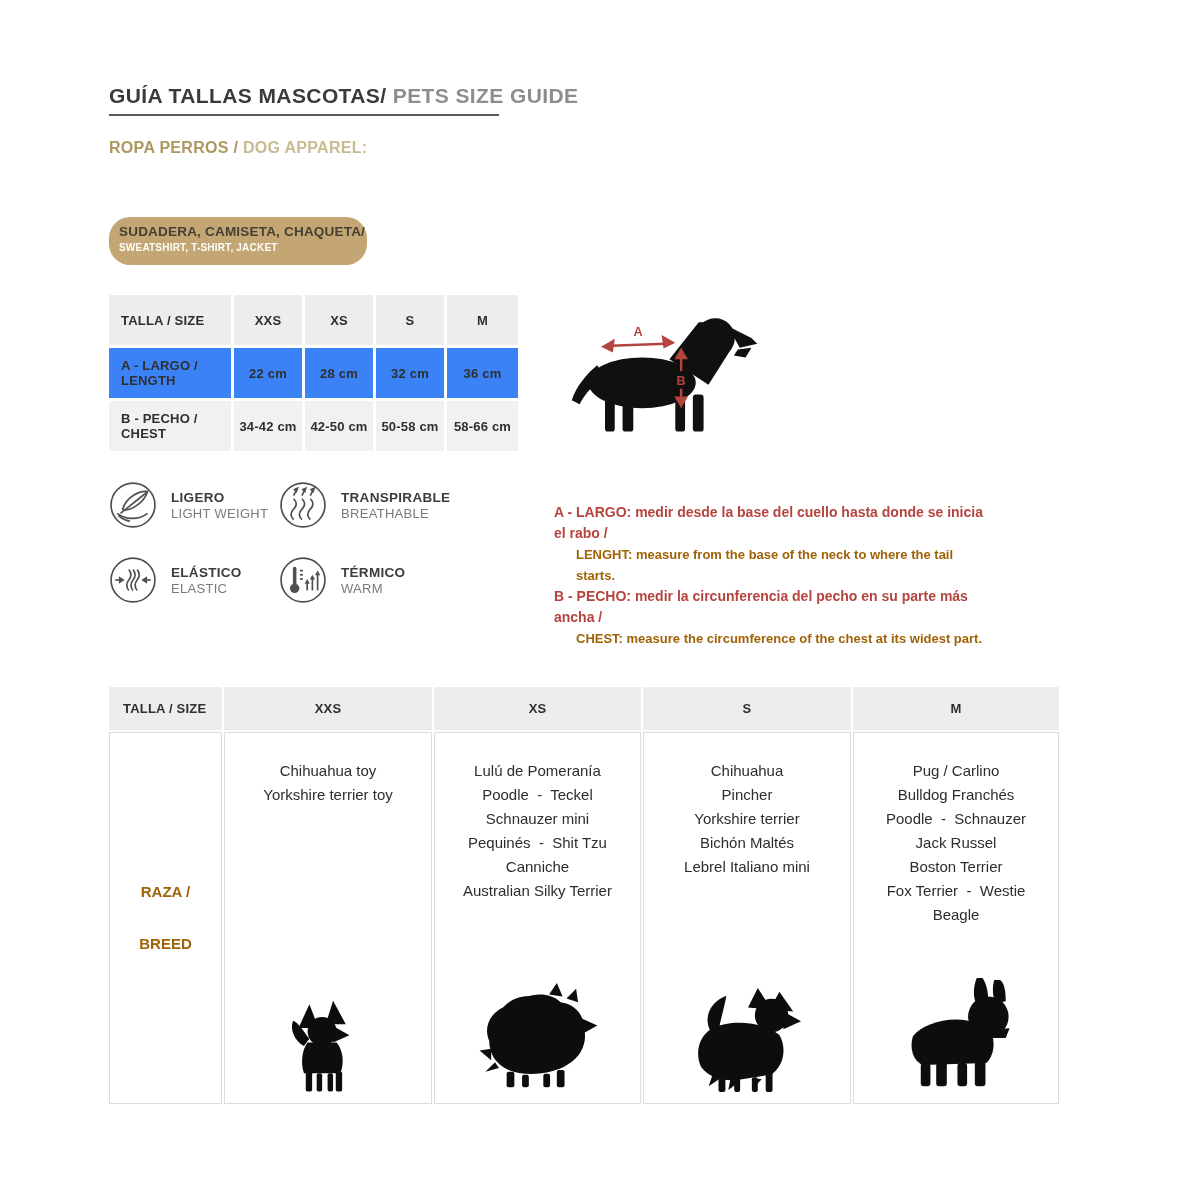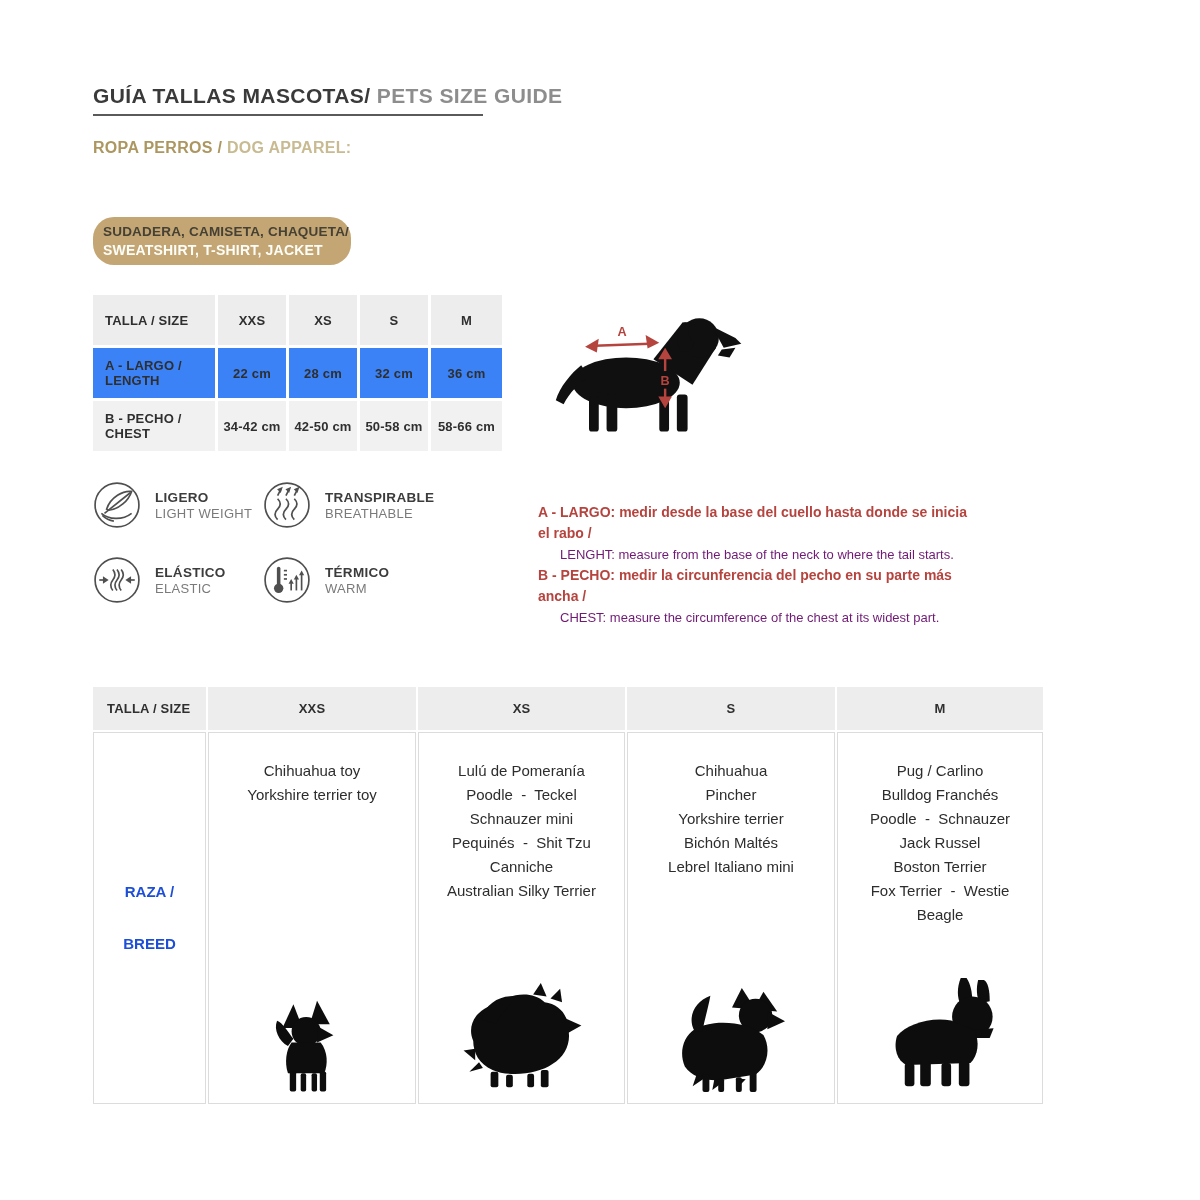--- a/index.html
+++ b/index.html
@@ -1,32 +1,32 @@
 <!DOCTYPE html>
 <html><head>
 <meta charset="utf-8">
 <style>
   html,body{margin:0;padding:0;background:#fff;}
   .canvas{position:relative;width:1092px;height:1200px;background:#fff;
-    font-family:"Liberation Sans","DejaVu Sans",sans-serif;color:#2f2f2f;overflow:hidden;}
+    font-family:"Liberation Sans","DejaVu Sans",sans-serif;color:#2f2f2f;overflow:hidden;margin-left:16px;}
 
   
   .title{position:absolute;left:93px;top:84px;font-size:21px;font-weight:700;letter-spacing:.4px;white-space:nowrap;}
   .title .es{color:#3a3a3a;}
   .title .en{color:#8d8d8d;}
   .title-underline{position:absolute;left:93px;top:114px;width:390px;height:2px;background:#5a5a5a;}
   .subtitle{position:absolute;left:93px;top:139px;font-size:16px;font-weight:700;letter-spacing:.3px;white-space:nowrap;}
   .subtitle .es{color:#ad9760;}
   .subtitle .en{color:#c8bb92;}
 
   
   .banner{position:absolute;left:93px;top:217px;width:258px;height:48px;background:#c3a673;
     padding:6px 0 0 10px;box-sizing:border-box;line-height:1.3;border-radius:21px;}
   .banner .l1{font-size:13.5px;font-weight:700;color:#464134;letter-spacing:.2px;}
-  .banner .l2{font-size:14px;font-weight:700;color:#fdfdf8;letter-spacing:.2px;}
+  .banner .l2{font-size:10px;font-weight:700;color:#fdfdf8;letter-spacing:.2px;}
 
   
   .size-table{position:absolute;left:93px;top:295px;display:grid;
     grid-template-columns:122px 68px 68px 68px 71px;grid-auto-rows:50px;gap:3px;}
   .size-table .cell{display:flex;align-items:center;justify-content:center;
     font-size:13px;font-weight:700;color:#2f2f2f;letter-spacing:.2px;}
   .size-table .lbl{justify-content:flex-start;padding-left:12px;}
   .size-table .r0{background:#ededed;}
   .size-table .r1{background:#3b82f6;}
   .size-table .r2{background:#f1f1f1;}
@@ -38,31 +38,31 @@
   .feature{position:absolute;display:flex;align-items:center;gap:14px;}
   .feature .ic{width:48px;height:48px;flex:0 0 48px;}
   .feature .t1{font-size:13.5px;font-weight:700;color:#3c3c3c;letter-spacing:.3px;}
   .feature .t2{font-size:13px;color:#7a7a7a;letter-spacing:.3px;margin-top:1px;}
   .f0{left:93px;top:481px;}  .f1{left:263px;top:481px;}
   .f2{left:93px;top:556px;}  .f3{left:263px;top:556px;}
 
   
   .notes{position:absolute;left:538px;top:502px;width:430px;color:#b5443f;}
   .notes .es{font-size:14px;font-weight:700;line-height:21px;}
-  .notes .en{font-size:13px;font-weight:400;line-height:21px;padding-left:22px;color:#701a75;}
+  .notes .en{font-size:13px;font-weight:700;line-height:21px;padding-left:22px;color:#a16207;}
 
   
   .breed-table{position:absolute;left:93px;top:687px;display:grid;
     grid-template-columns:113px 208px 207px 208px 206px;gap:2px;}
   .breed-table .hcell{height:43px;background:#ededed;display:flex;align-items:center;justify-content:center;
     font-size:13px;font-weight:700;color:#2f2f2f;letter-spacing:.2px;}
   .breed-table .hlbl{justify-content:flex-start;padding-left:14px;box-sizing:border-box;}
   .breed-table .bcell{height:372px;background:#fff;border:1px solid #dcdcdc;box-sizing:border-box;
     display:flex;flex-direction:column;align-items:center;gap:28px;}
-  .raza{justify-content:center;font-size:15px;font-weight:700;color:#1d4ed8;line-height:1.6;text-align:right;}
+  .raza{justify-content:center;font-size:15px;font-weight:700;color:#a16207;line-height:1.6;text-align:right;}
   .breeds{padding-top:26px;text-align:center;}
   .breed-line{font-size:15px;line-height:24px;color:#2d2d2d;white-space:pre-wrap;}
   .dog-wrap{margin-top:auto;margin-bottom:6px;display:flex;justify-content:center;align-items:flex-end;}
 </style>
 </head>
 <body>
 
 <div class="canvas">
 
   <div class="title">

